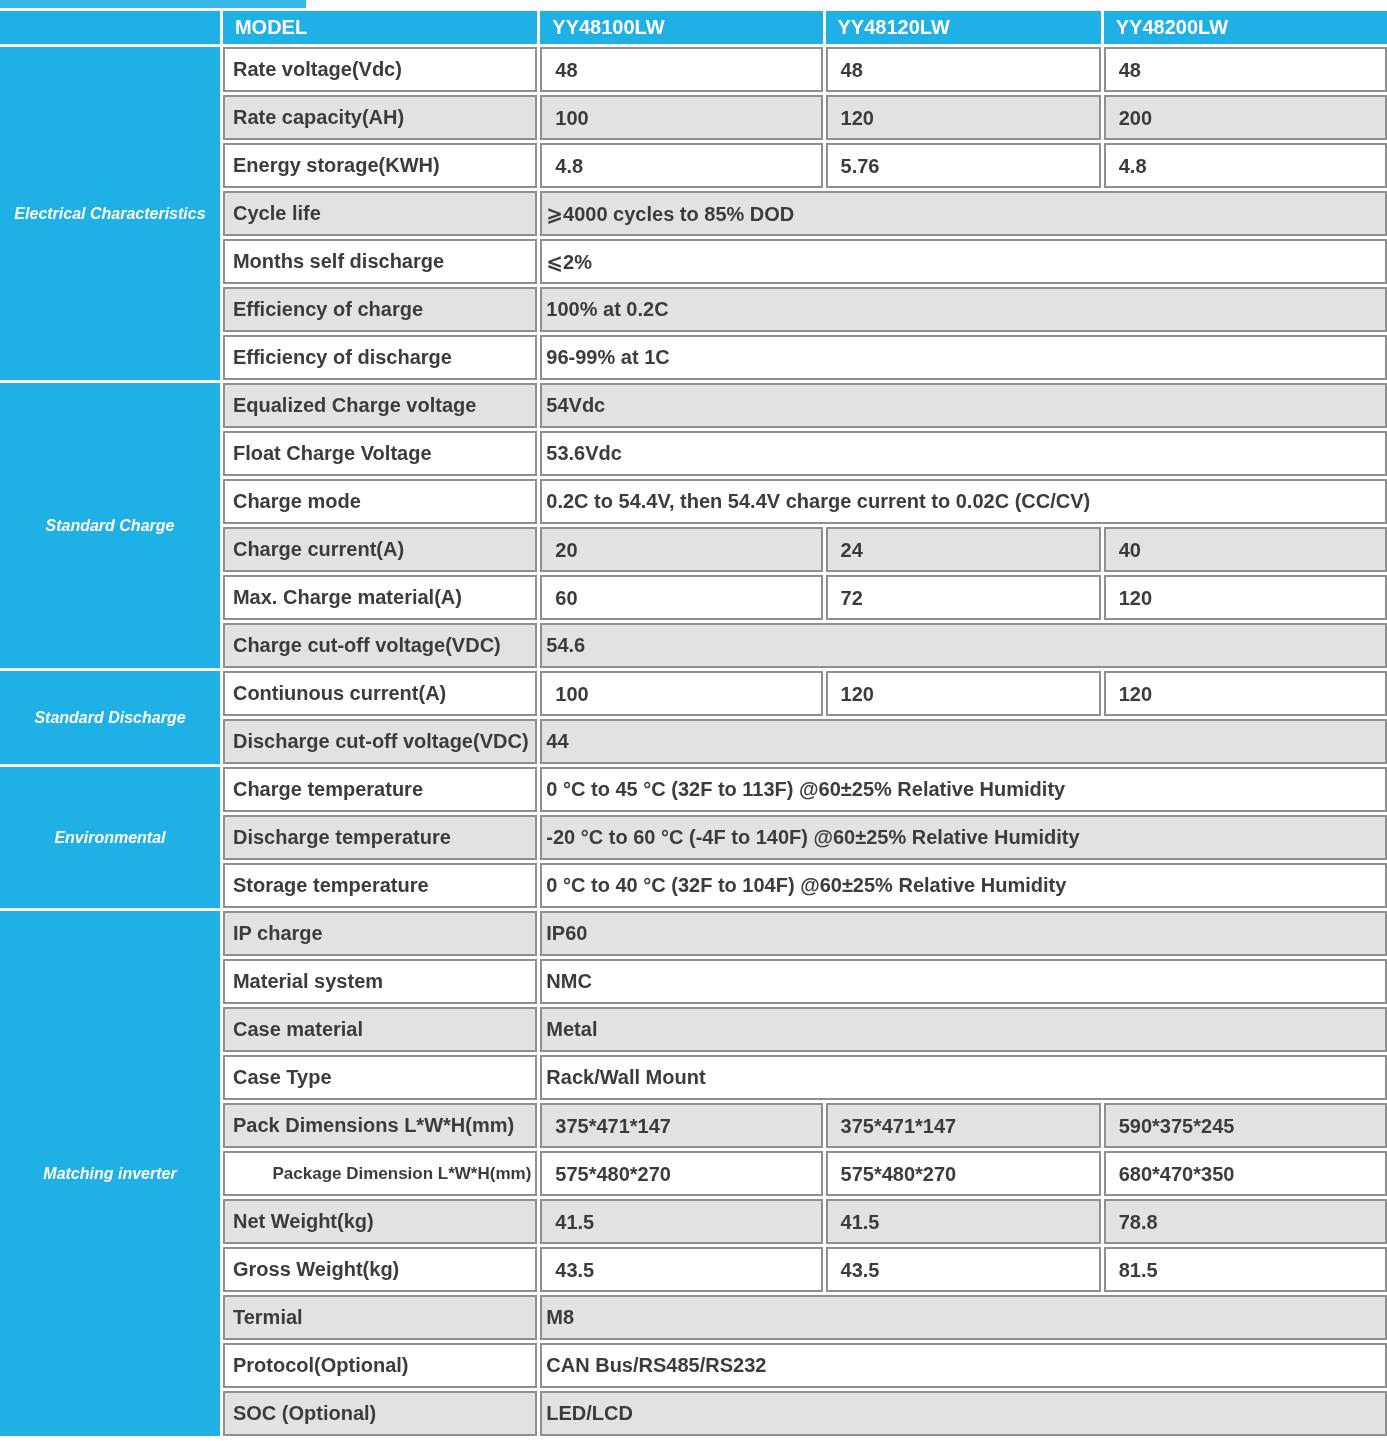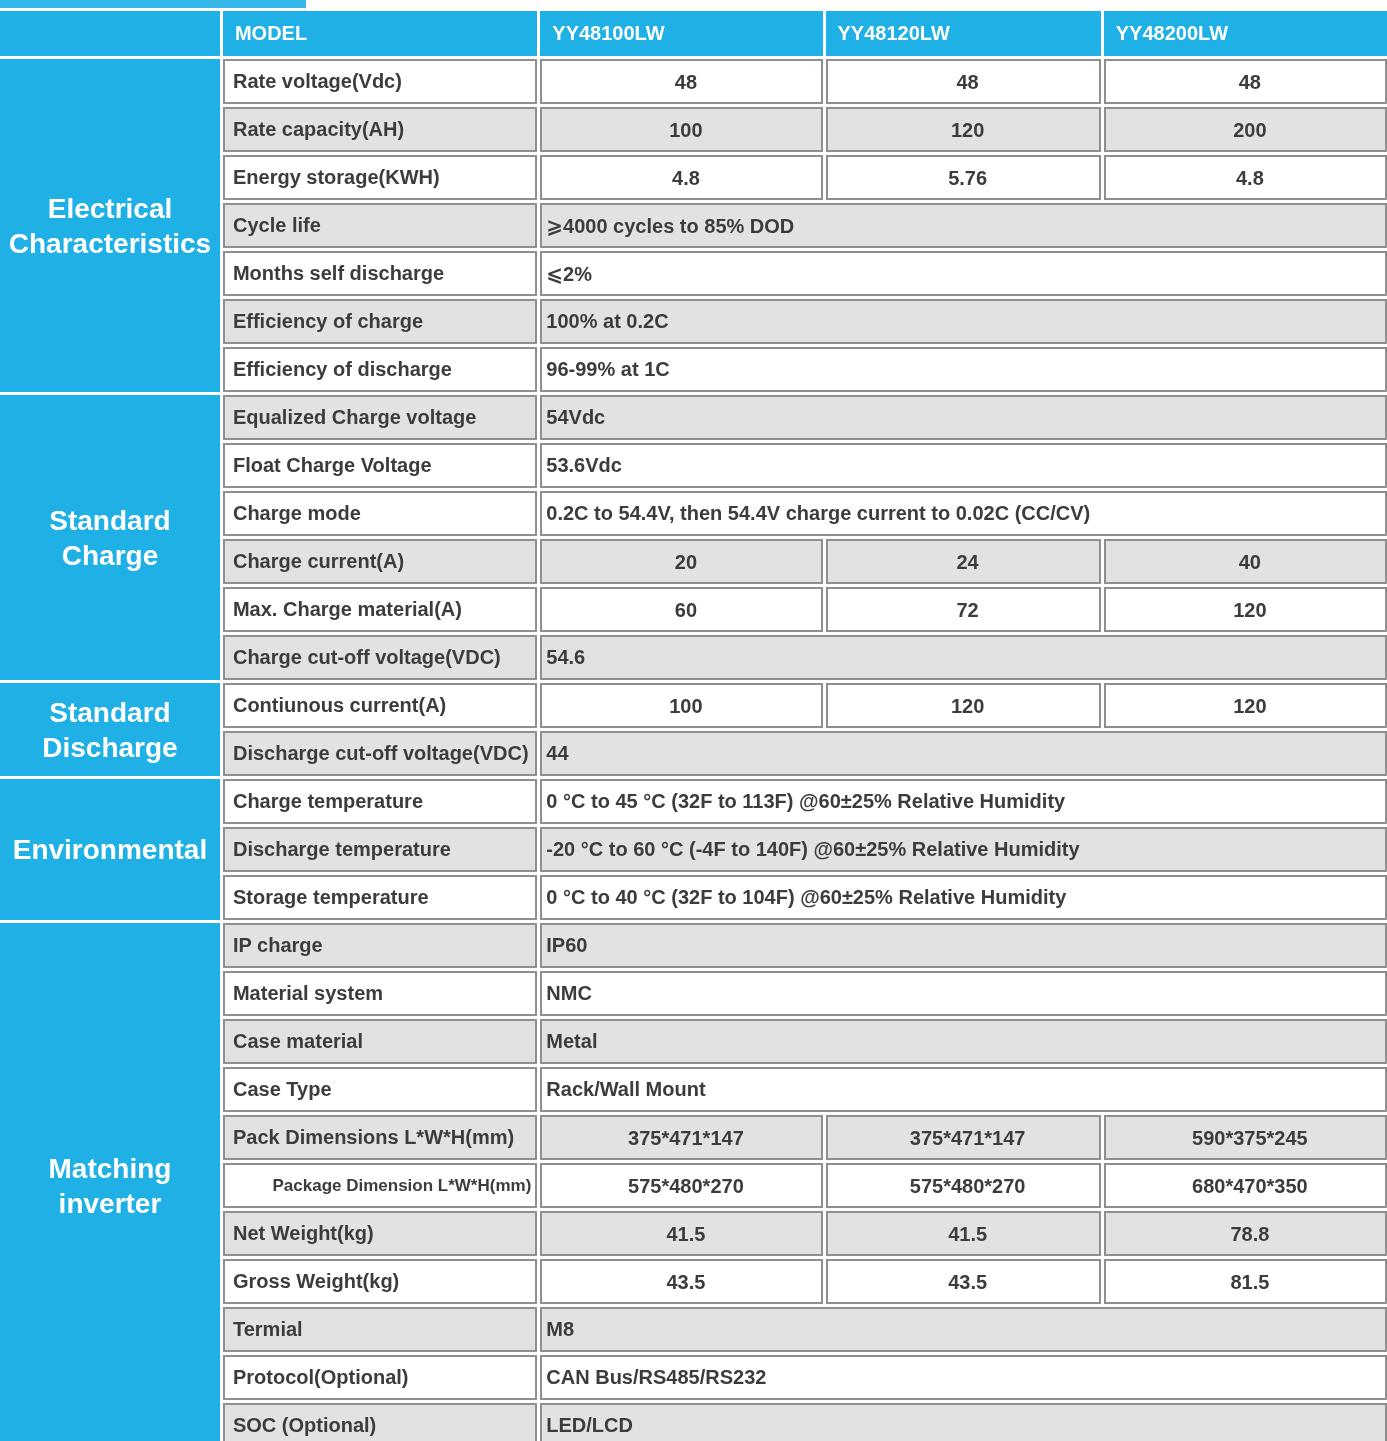--- a/index.html
+++ b/index.html
@@ -20,35 +20,35 @@
   }
   table.spec{
     border-collapse:separate;border-spacing:3px;table-layout:fixed;
     width:1393px;margin:8px 0 0 -3px;
   }
   td{
     font-weight:bold;font-size:20px;vertical-align:middle;
     box-sizing:border-box;
   }
   thead td{
-    background:var(--accent);color:#ffffff;height:45px;
+    background:var(--accent);color:#ffffff;height:33px;
     text-align:left;padding:0 0 0 12px;white-space:nowrap;overflow:hidden;
   }
   thead td.corner{padding:0;}
   td.cat{
     background:var(--accent);color:#ffffff;text-align:center;
-    font-size:28px;line-height:1.25;padding:0 4px;
+    font-size:16px;line-height:1.25;padding:0 4px;font-style:italic;
   }
   td.label,td.val,td.merged{
     background:#ffffff;border:2px solid var(--border);
     height:45px;white-space:nowrap;overflow:hidden;
   }
   td.label{padding:0 4px 0 8px;margin-left:48px;}
   td.label.small{font-size:17px;text-align:right;}
-  td.val{padding:2px 4px 0 13px;text-align:center;}
+  td.val{padding:2px 4px 0 13px;}
   td.merged{text-align:left;padding:0 4px;}
   tr.shaded td.label,tr.shaded td.val,tr.shaded td.merged{background:var(--shade);}
 </style>
 </head>
 <body>
 
 <div class="top-strip"></div>
 
 <table class="spec">
   <colgroup>

